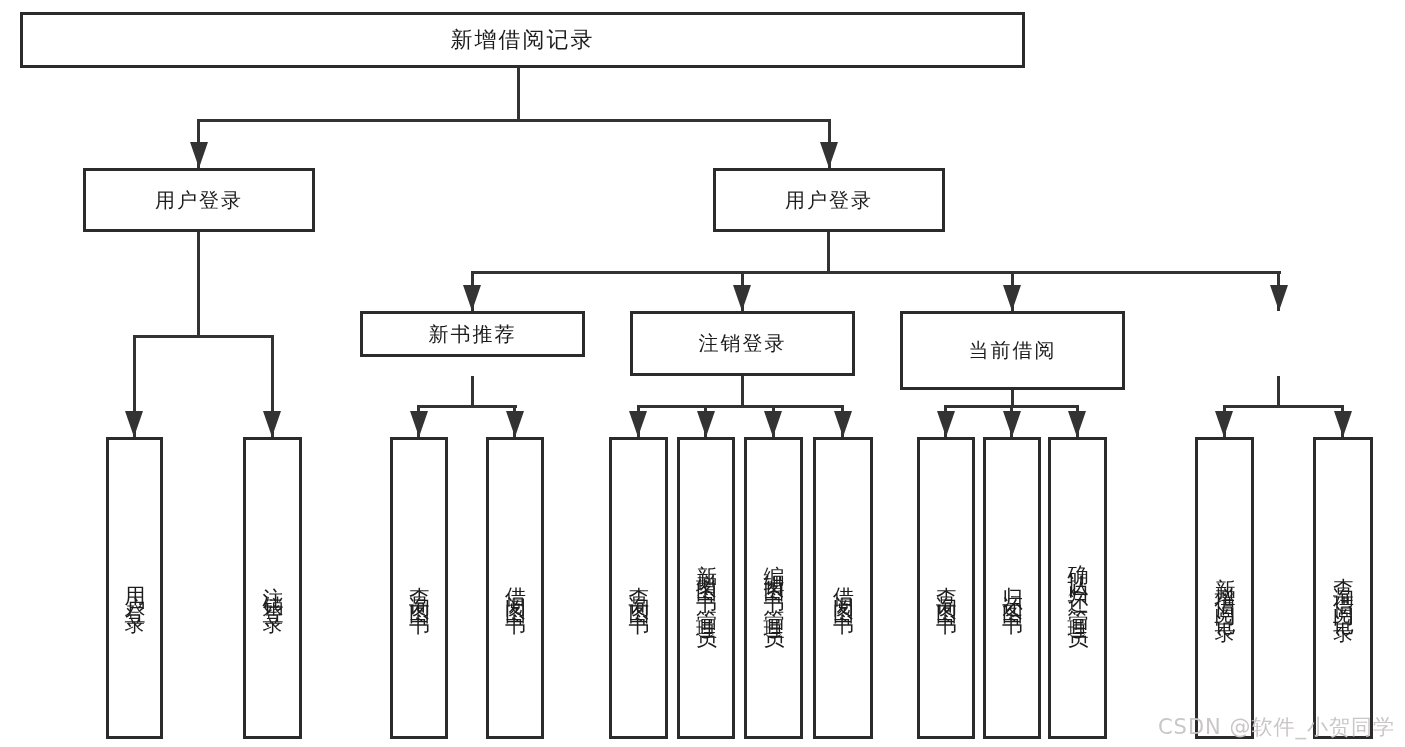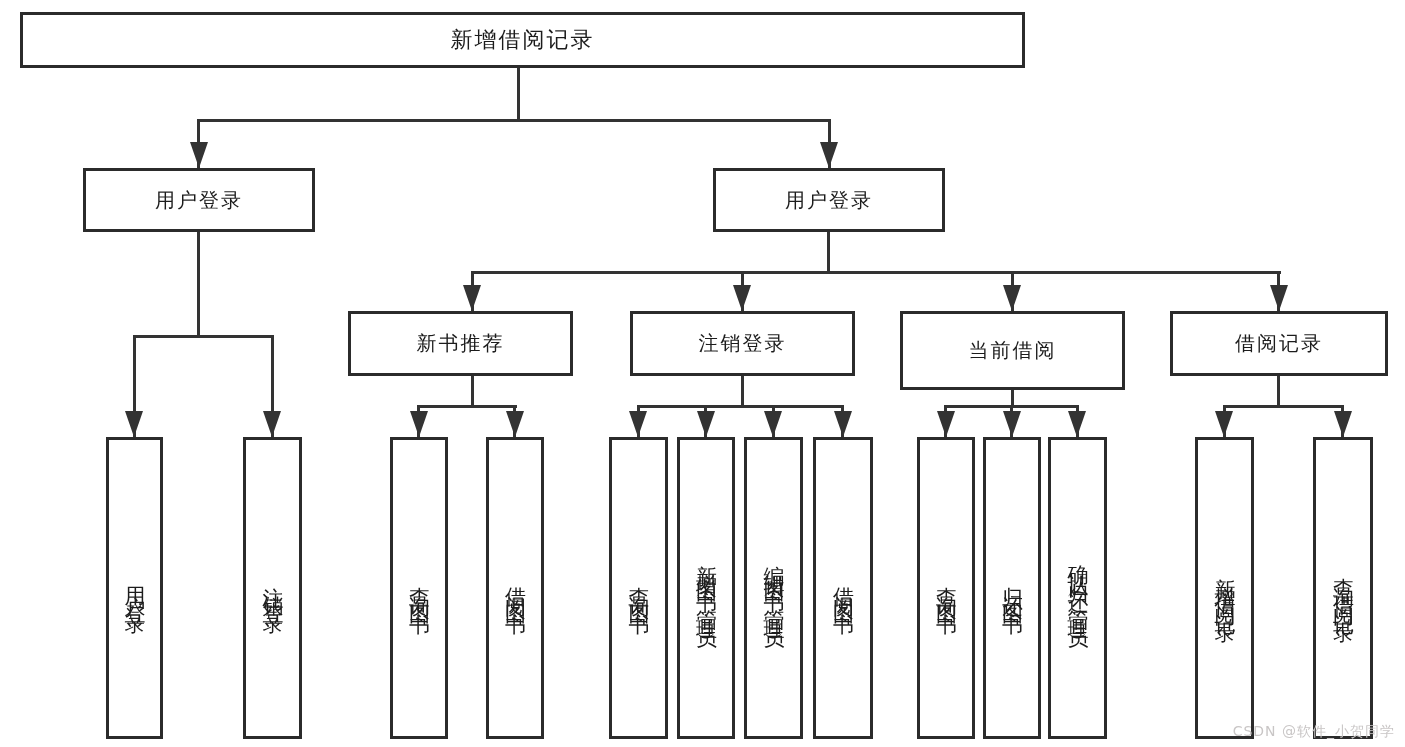--- a/index.html
+++ b/index.html
@@ -36,21 +36,21 @@
   .h{height:3px;}
   .v{width:3px;}
   .arrow{
     position:absolute;width:0;height:0;z-index:1;
     border-left:9px solid transparent;
     border-right:9px solid transparent;
     border-top:26px solid var(--line);
   }
   .watermark{
     position:absolute;right:10px;bottom:6px;
-    font-size:14px;letter-spacing:1px;color:var(--wm);
+    font-size:21px;letter-spacing:1px;color:var(--wm);
     z-index:5;white-space:nowrap;
   }
 </style>
 </head>
 <body>
 
 <div class="stage">
 
   <div class="box title" style="left:20px;top:12px;width:1005px;height:56px">新增借阅记录</div>
 
@@ -81,24 +81,23 @@
     <div class="v" style="left:471px;top:271px;height:40px"></div>
     <div class="arrow" style="left:463px;top:285px"></div>
     <div class="v" style="left:741px;top:271px;height:40px"></div>
     <div class="arrow" style="left:733px;top:285px"></div>
     <div class="v" style="left:1011px;top:271px;height:40px"></div>
     <div class="arrow" style="left:1003px;top:285px"></div>
     <div class="v" style="left:1277px;top:271px;height:40px"></div>
     <div class="arrow" style="left:1270px;top:285px"></div>
   </div>
 
-  <div class="box" style="left:348px;top:311px;width:225px;height:65px">新书推荐</div>
+  <div class="box" style="left:360px;top:311px;width:225px;height:46px">新书推荐</div>
   <div class="box" style="left:630px;top:311px;width:225px;height:65px">注销登录</div>
   <div class="box" style="left:900px;top:311px;width:225px;height:79px">当前借阅</div>
-  <div class="box" style="left:1170px;top:311px;width:218px;height:65px">借阅记录</div>
 
   <div>
     <div class="v" style="left:471px;top:376px;height:32px"></div>
     <div class="h" style="left:417px;top:405px;width:100px"></div>
     <div class="v" style="left:417px;top:405px;height:32px"></div>
     <div class="arrow" style="left:410px;top:411px"></div>
     <div class="v" style="left:513px;top:405px;height:32px"></div>
     <div class="arrow" style="left:506px;top:411px"></div>
   </div>
 

